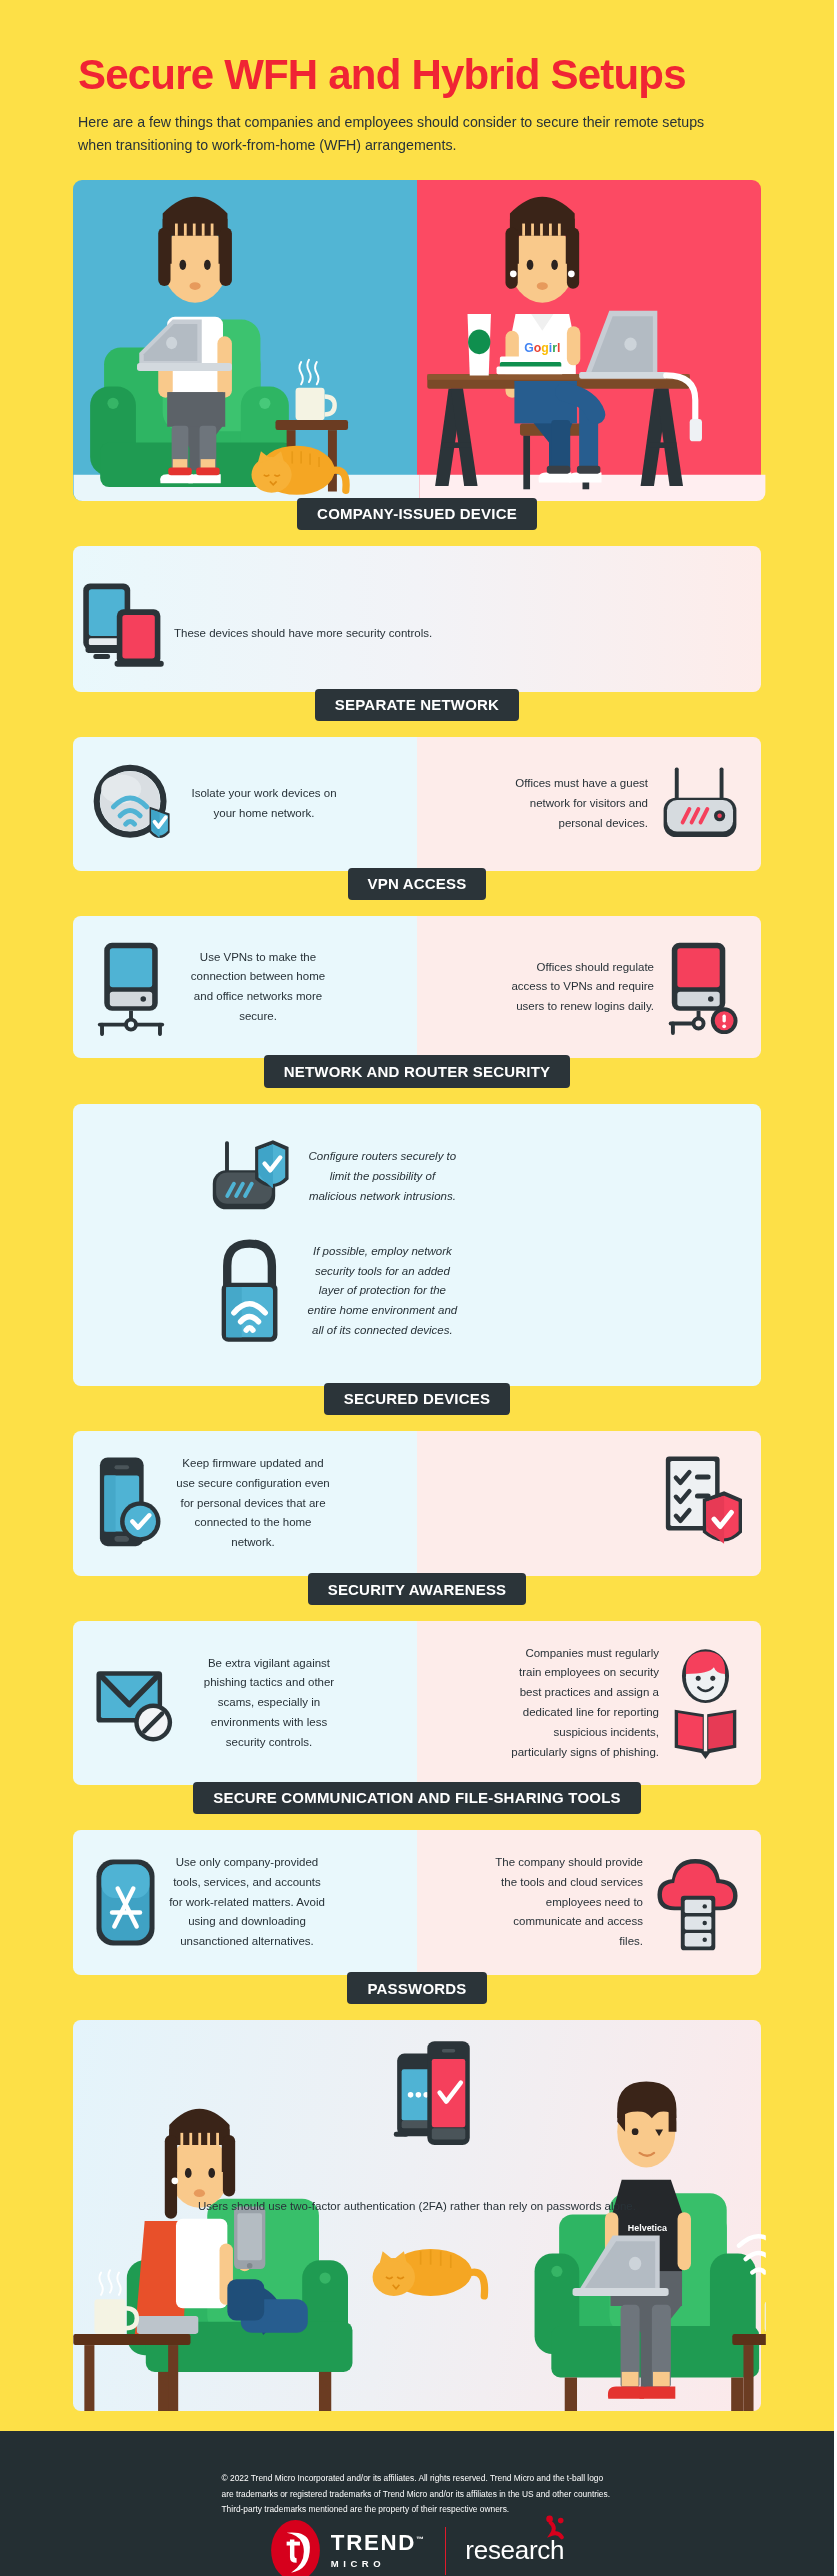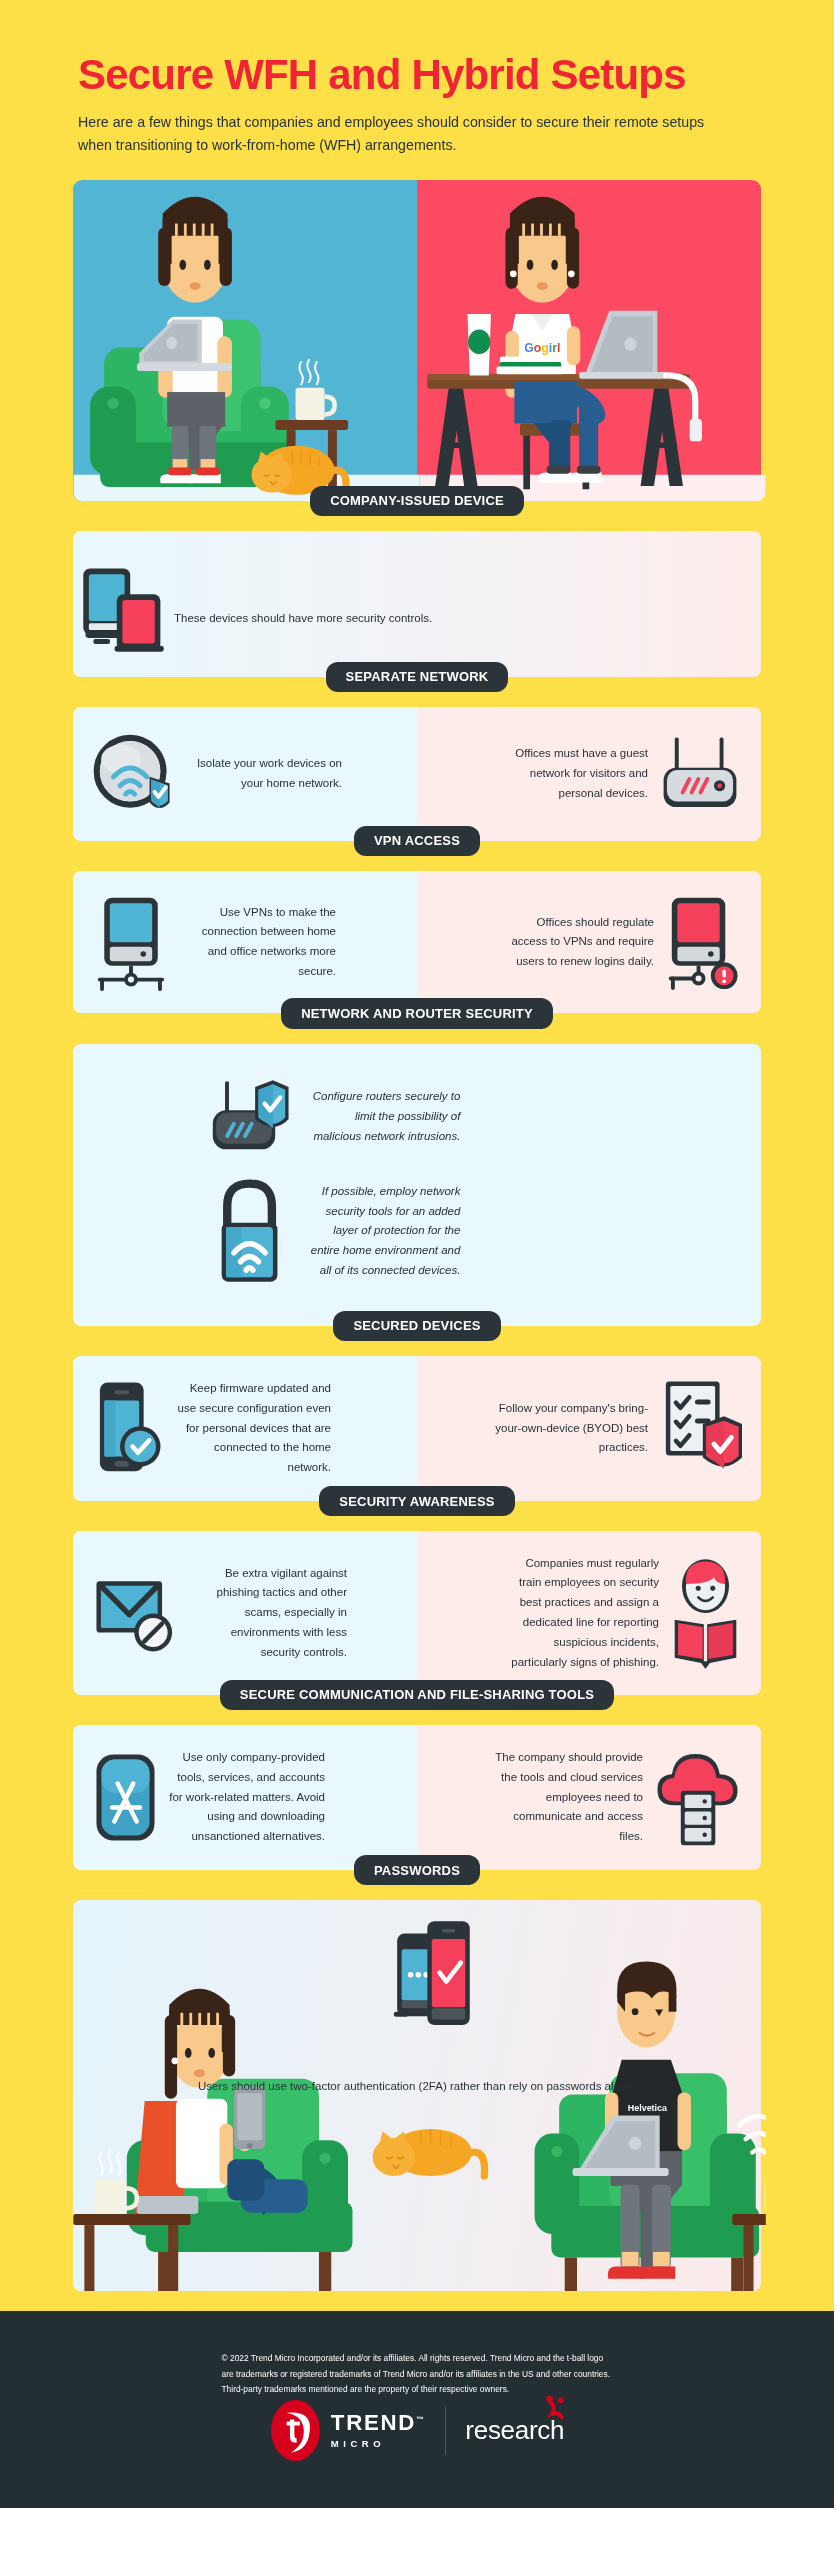--- a/index.html
+++ b/index.html
@@ -39,24 +39,25 @@
   }
   .hero-split { position:absolute; inset:0; display:flex; border-radius:9px; overflow:hidden; }
   .hero-home { flex:1; background:#52b5d4; position:relative; }
   .hero-office { flex:1; background:#fc4a63; position:relative; }
   .hero-art { position:absolute; inset:0; }
 
   
   .banner-wrap { display:flex; justify-content:center; position:relative; z-index:9; }
   .banner {
     background:#2b3439; color:#fff;
-    font-size:13px; font-weight:700; letter-spacing:0.2px;
-    padding:7.3px 20px 7.8px 20px; border-radius:12px;
+    font-size:15px; font-weight:700; letter-spacing:0.2px;
+    padding:7.3px 20px 7.8px 20px; border-radius:4px;
     white-space:nowrap;
     transform: translateY(-50%);
+    margin-top: 13px;
   }
 
   
   .section {
     margin: 0 73px;
     position: relative;
     border-radius: 7.8px;
     overflow: visible;
   }
   .section-bg {
@@ -67,21 +68,21 @@
   .bg-full { flex:1; background: linear-gradient(90deg,#e9f8fc 0%, #f2f3f7 50%, #fdecea 100%); }
   .bg-full-blue { flex:1; background:#e9f8fc; }
 
   .section-body { position:relative; display:flex; }
   .half { flex:1; display:flex; align-items:center; padding:22.3px 19px; gap:10px; }
   .half.left-half { justify-content:flex-start; }
   .half.right-half { justify-content:flex-end; }
   .copy {
     font-size:11.5px; line-height:1.72; color:#283238; max-width:156px;
   }
-  .copy.align-left { text-align:right; }
+  .copy.align-left { text-align:center; }
   .copy.align-right { text-align:right; }
   .copy.align-center { text-align:center; max-width:357px; }
 
   .icon-box { flex:0 0 auto; display:flex; align-items:center; justify-content:center; }
 
   .centered-block {
     position:relative; display:flex; flex-direction:row;
     align-items:center; padding:32px 0 19px 0;
   }
   .centered-block .copy { margin-top:17px; }
@@ -478,21 +479,20 @@
             <rect x="40" y="22" width="26" height="7" rx="3.5" fill="#4a5459"></rect>
             <rect x="40" y="148" width="26" height="10" rx="5" fill="#4a5459"></rect>
             <circle cx="86" cy="122" r="36" fill="#2b3439"></circle>
             <circle cx="86" cy="122" r="28" fill="#4fb3d4"></circle>
             <path d="M72 122 l10 11 l20 -22" stroke="#ffffff" stroke-width="8" fill="none" stroke-linecap="round" stroke-linejoin="round"></path>
           </svg>
         </div>
         <div class="copy align-left">Keep firmware updated and use secure configuration even for personal devices that are connected to the home network.</div>
       </div>
       <div class="half right-half">
-        <div class="copy align-right">Follow your company's bring-your-own-device (BYOD) best practices.</div>
         <div class="icon-box">
           <svg width="84" height="101" viewBox="0 0 150 180">
             <rect x="14" y="6" width="96" height="132" rx="6" fill="#2b3439"></rect>
             <rect x="22" y="14" width="80" height="116" rx="3" fill="#eef1f3"></rect>
             <g stroke="#2b3439" stroke-width="8" fill="none" stroke-linecap="round" stroke-linejoin="round">
               <path d="M32 44 l8 9 l16 -19"></path>
               <path d="M32 78 l8 9 l16 -19"></path>
               <path d="M32 112 l8 9 l16 -19"></path>
             </g>
             <rect x="66" y="38" width="28" height="9" rx="4.5" fill="#2b3439"></rect>

